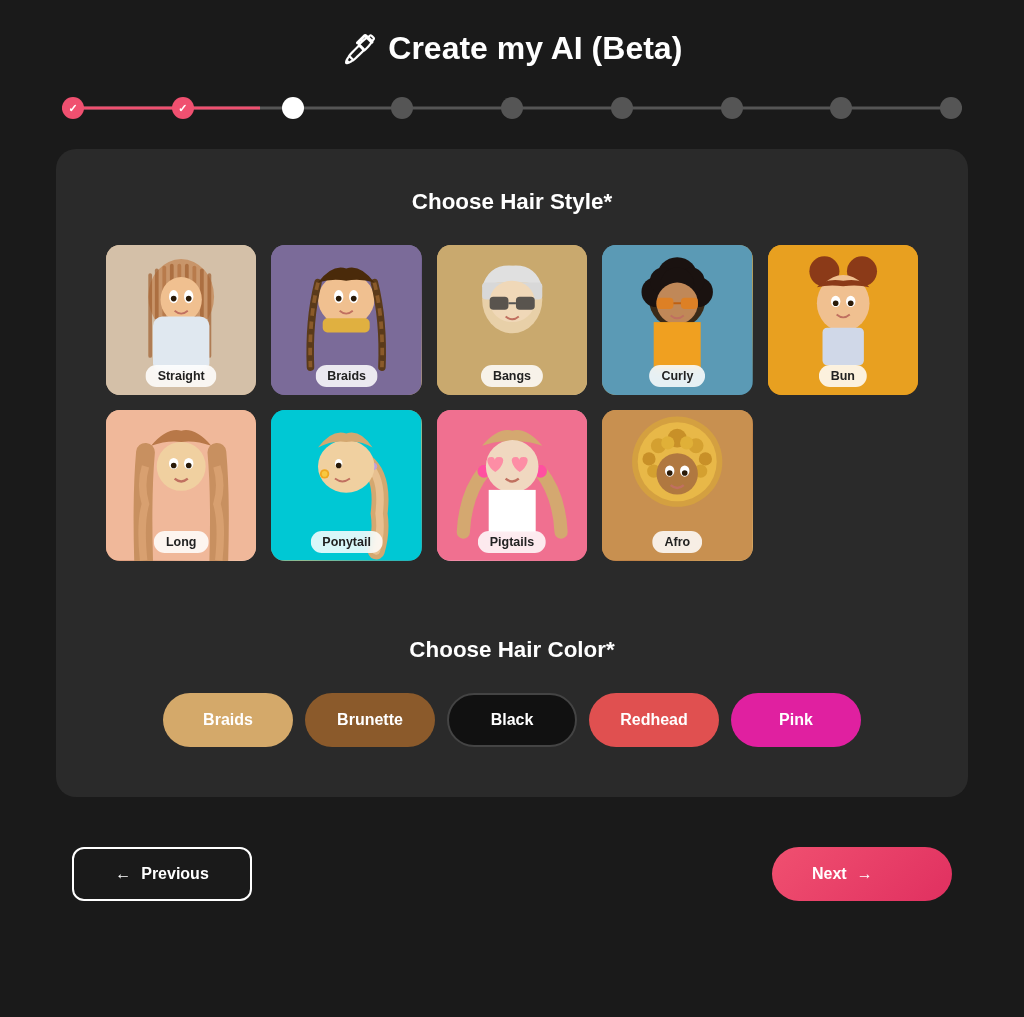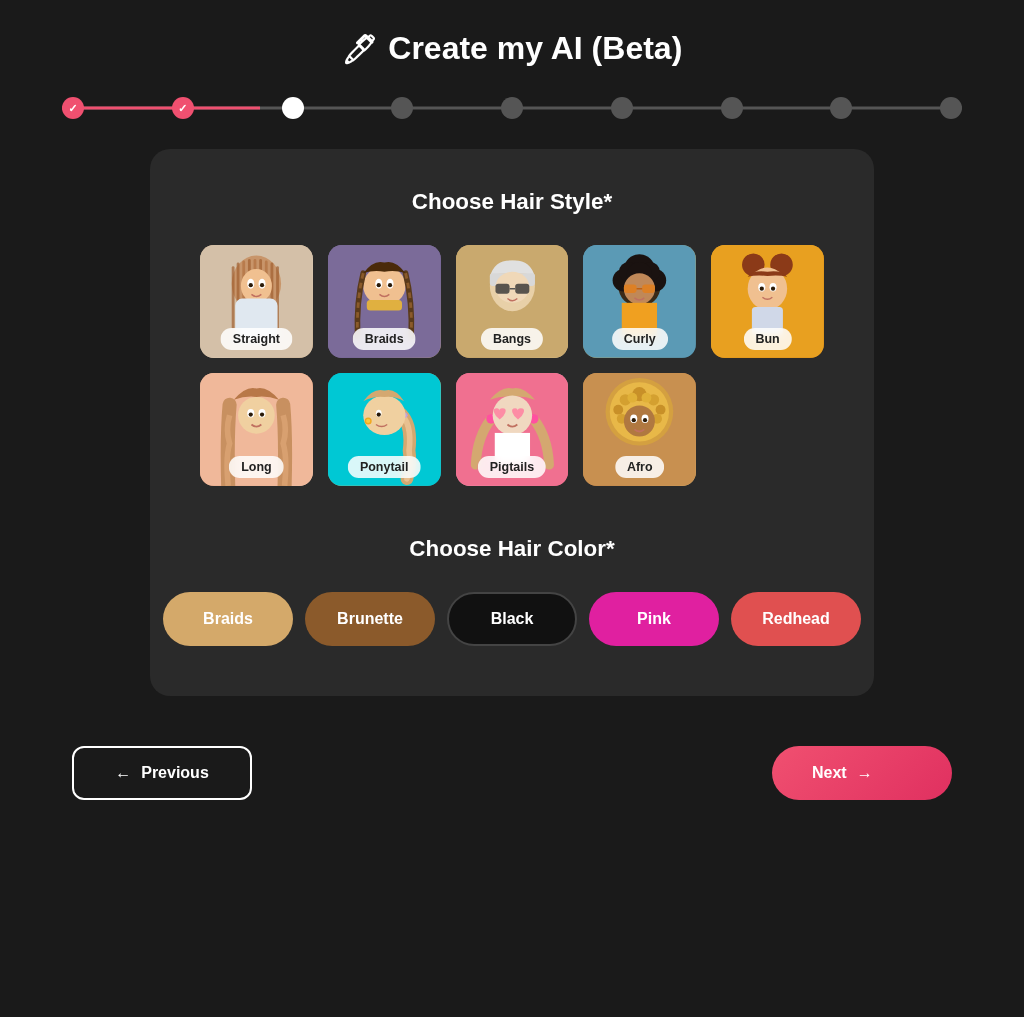--- a/index.html
+++ b/index.html
@@ -92,37 +92,37 @@
     .step-dot.inactive {
       background: #555;
       color: #888;
     }
 
     
     .main-card {
       background: #2a2a2a;
       border-radius: 20px;
       padding: 40px 50px;
-      width: 724px;
+      width: 912px;
     }
 
     .section-title {
       font-size: 1.4rem;
       font-weight: 700;
       text-align: center;
       color: white;
       margin-bottom: 30px;
     }
 
     
     .hair-grid {
       display: grid;
       grid-template-columns: repeat(5, 1fr);
       gap: 15px;
-      margin-bottom: 50px;
+      margin-bottom: 76px;
     }
 
     .hair-option {
       border-radius: 14px;
       overflow: hidden;
       position: relative;
       cursor: pointer;
       aspect-ratio: 1;
       background: #444;
     }
@@ -451,22 +451,22 @@
       <span class="hair-label">Afro</span>
     </div>
   </div>
 
   <h2 class="section-title">Choose Hair Color*</h2>
 
   <div class="color-buttons">
     <button class="color-btn blonde">Braids</button>
     <button class="color-btn brunette">Brunette</button>
     <button class="color-btn black">Black</button>
+    <button class="color-btn redhead">Redhead</button>
     <button class="color-btn pink">Pink</button>
-    <button class="color-btn redhead">Redhead</button>
   </div>
 
 </div>
 
 <div class="nav-buttons">
   <button class="btn-previous">
     <span>←</span>
     <span>Previous</span>
   </button>
   <button class="btn-next">

